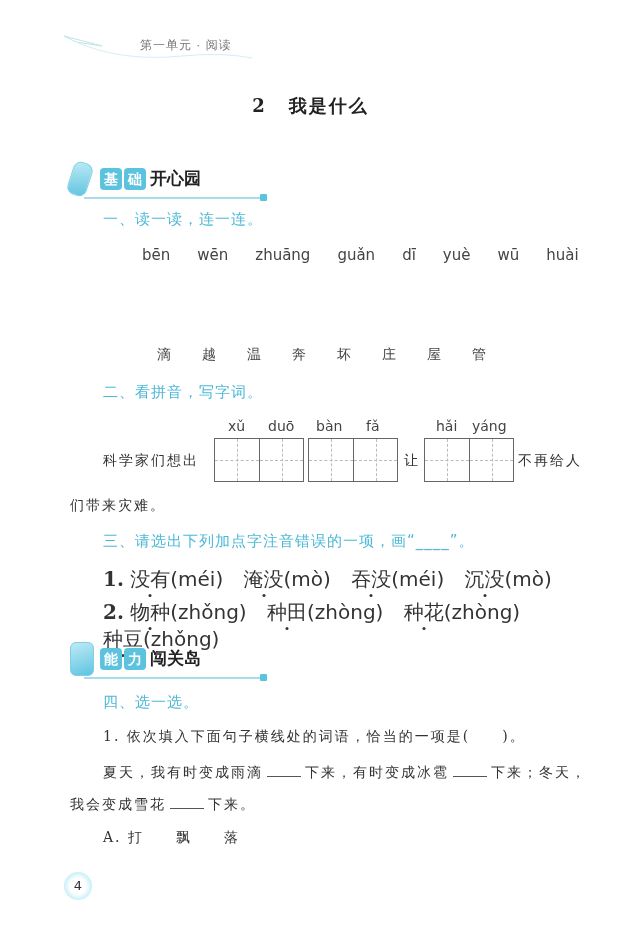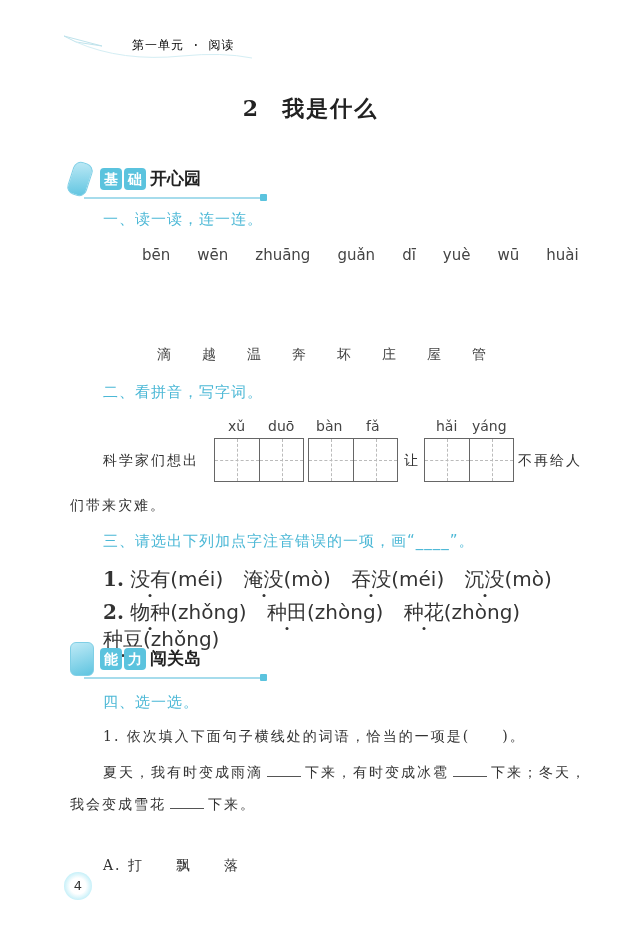--- a/index.html
+++ b/index.html
@@ -1,21 +1,21 @@
 <!DOCTYPE html>
 <html><head>
 <meta charset="utf-8">
 <style>
   html, body { margin:0; padding:0; }
   body { width:640px; height:934px; background:#ffffff; position:relative; overflow:hidden;
          font-family:"DejaVu Serif", serif; color:#333; }
   .abs { position:absolute; }
   .header-deco { left:62px; top:32px; width:200px; height:30px; }
-  .header-text { left:132px; top:37px; font-family:Liberation Mono, monospace; font-size:12px; color:#000000; letter-spacing:1px; }
-  .title { left:0; width:621px; top:94px; text-align:center; font-size:22px; font-weight:bold; color:#222; letter-spacing:2px; }
+  .header-text { left:140px; top:37px; font-family:Liberation Sans, sans-serif; font-size:12px; color:#737373; letter-spacing:1px; }
+  .title { left:0; width:621px; top:94px; text-align:center; font-size:18px; font-weight:bold; color:#222; letter-spacing:2px; }
   .title .num { margin-right:22px; }
   .sec-banner { height:40px; }
   .banner-icon { position:absolute; left:0; top:4px; width:18px; height:32px; border-radius:8px;
                  background:linear-gradient(160deg,#bfeaf6,#5ec4e0); transform:rotate(18deg); border:1px solid #7fcfe6; }
   .badge { position:absolute; top:10px; width:22px; height:22px; background:#5bc3de; color:#fff; border-radius:4px;
            font-family:"DejaVu Sans", sans-serif; font-size:14px; font-weight:bold; text-align:center; line-height:22px; }
   .banner-label { position:absolute; left:80px; top:9px; font-size:17px; font-weight:bold; color:#222; }
   .banner-line { position:absolute; left:14px; top:39px; width:180px; height:2px; background:#a6dcec; }
   .banner-dot { position:absolute; left:190px; top:36px; width:7px; height:7px; background:#5bc3de; border-radius:1px; }
   .q-head { font-family:"DejaVu Sans", sans-serif; font-size:15px; color:#4cb8d6; letter-spacing:1px; }
@@ -120,15 +120,15 @@
 </div>
 
 <div class="abs q-head" style="left:103px; top:693px;">四、选一选。</div>
 <div class="abs body-text" style="left:103px; top:728px;text-align:right;">1. 依次填入下面句子横线处的词语，恰当的一项是(　　)。</div>
 <div class="abs body-text" style="left:103px; top:764px;">
   <span>夏天，我有时变成雨滴</span><span class="blank"></span><span>下来，有时变成冰雹</span><span class="blank"></span><span>下来；冬天，</span>
 </div>
 <div class="abs body-text" style="left:70px; top:796px;">
   <span>我会变成雪花</span><span class="blank"></span><span>下来。</span>
 </div>
-<div class="abs body-text" style="left:103px; top:829px; white-space:pre;margin-top:28px;">A. 打　　飘　　落</div>
+<div class="abs body-text" style="left:103px; top:829px; white-space:pre;">A. 打　　飘　　落</div>
 
 <div class="abs page-num">4</div>
 
 </body></html>

